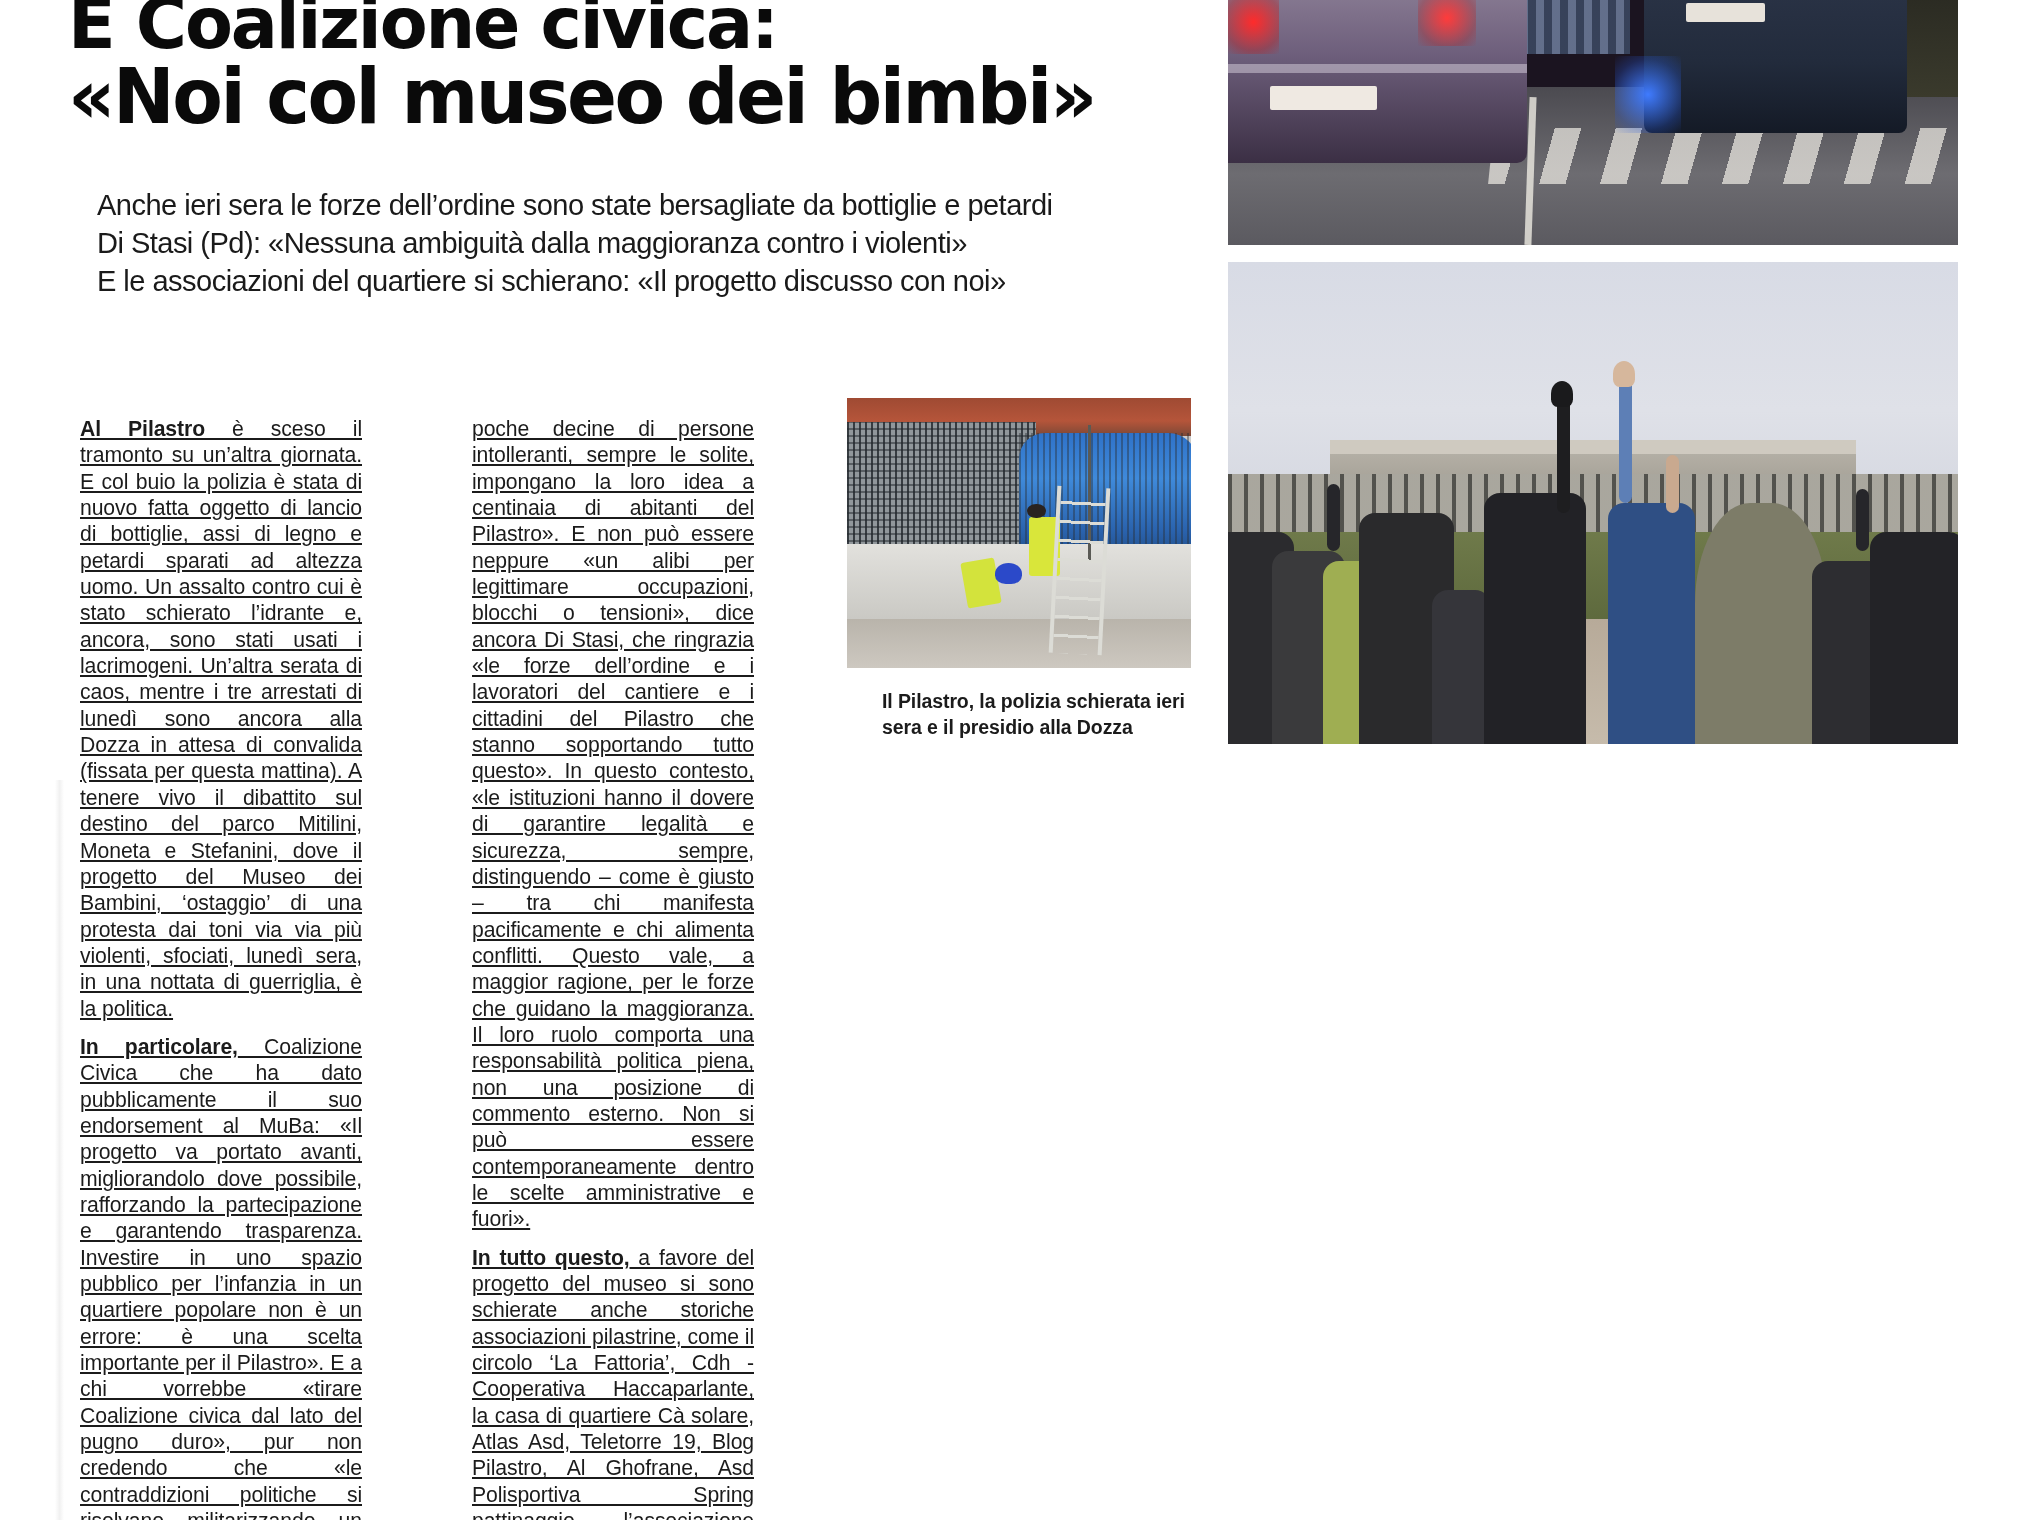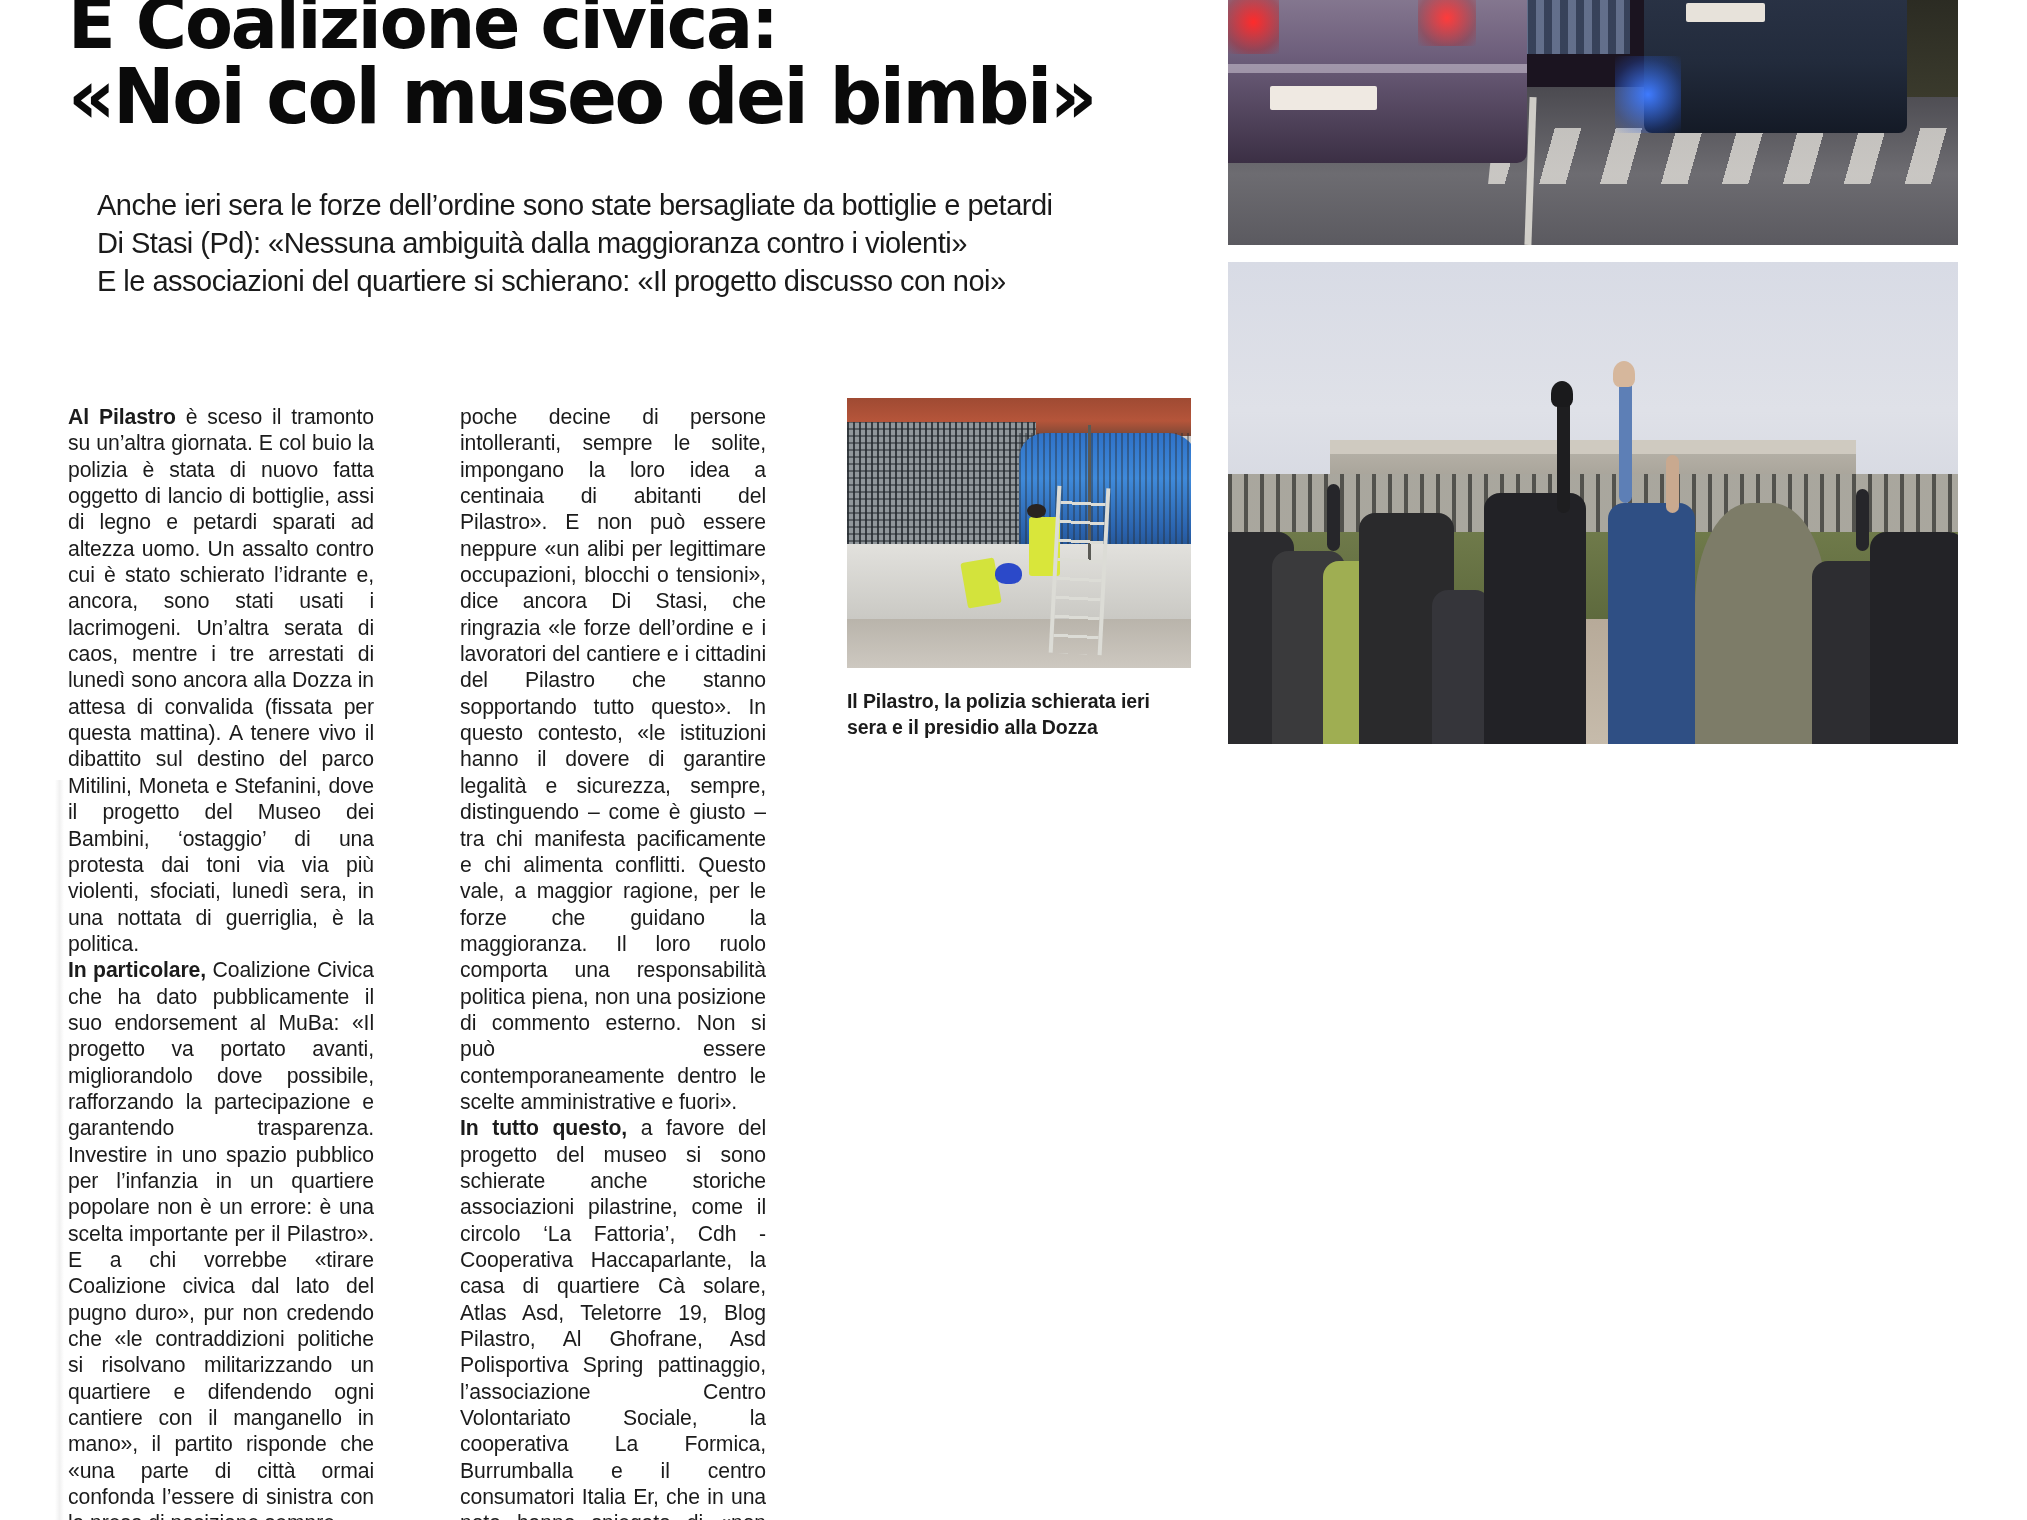--- a/index.html
+++ b/index.html
@@ -67,21 +67,21 @@
     line-height: 26.35px;
     text-align: justify;
     color: #1b1b1b;
     letter-spacing: -0.1px;
     hyphens: auto;
     -webkit-hyphens: auto;
     overflow: hidden;
   }
   #body-col-1 { left: 68px; height: 1120px; }
   #body-col-2 { left: 460px; height: 1120px; }
-  .body-col p { margin: 0; }
+  .body-col p { margin: 12px; text-decoration: underline; }
   .lead-in {
     font-weight: bold;
   }
 
   
   #scan-band {
     position: absolute;
     left: 55px;
     top: 780px;
     width: 9px;
@@ -274,21 +274,21 @@
   }
   #photo-crowd .hand {
     position: absolute;
     width: 22px; height: 26px;
     border-radius: 50% 50% 30% 30%;
   }
 
   
   #photo-caption {
     position: absolute;
-    left: 847px;
+    left: 882px;
     top: 688px;
     width: 330px;
     font-size: 19.5px;
     line-height: 26px;
     font-weight: bold;
     color: #1b1b1b;
     letter-spacing: -0.1px;
   }
 </style>
 </head>

